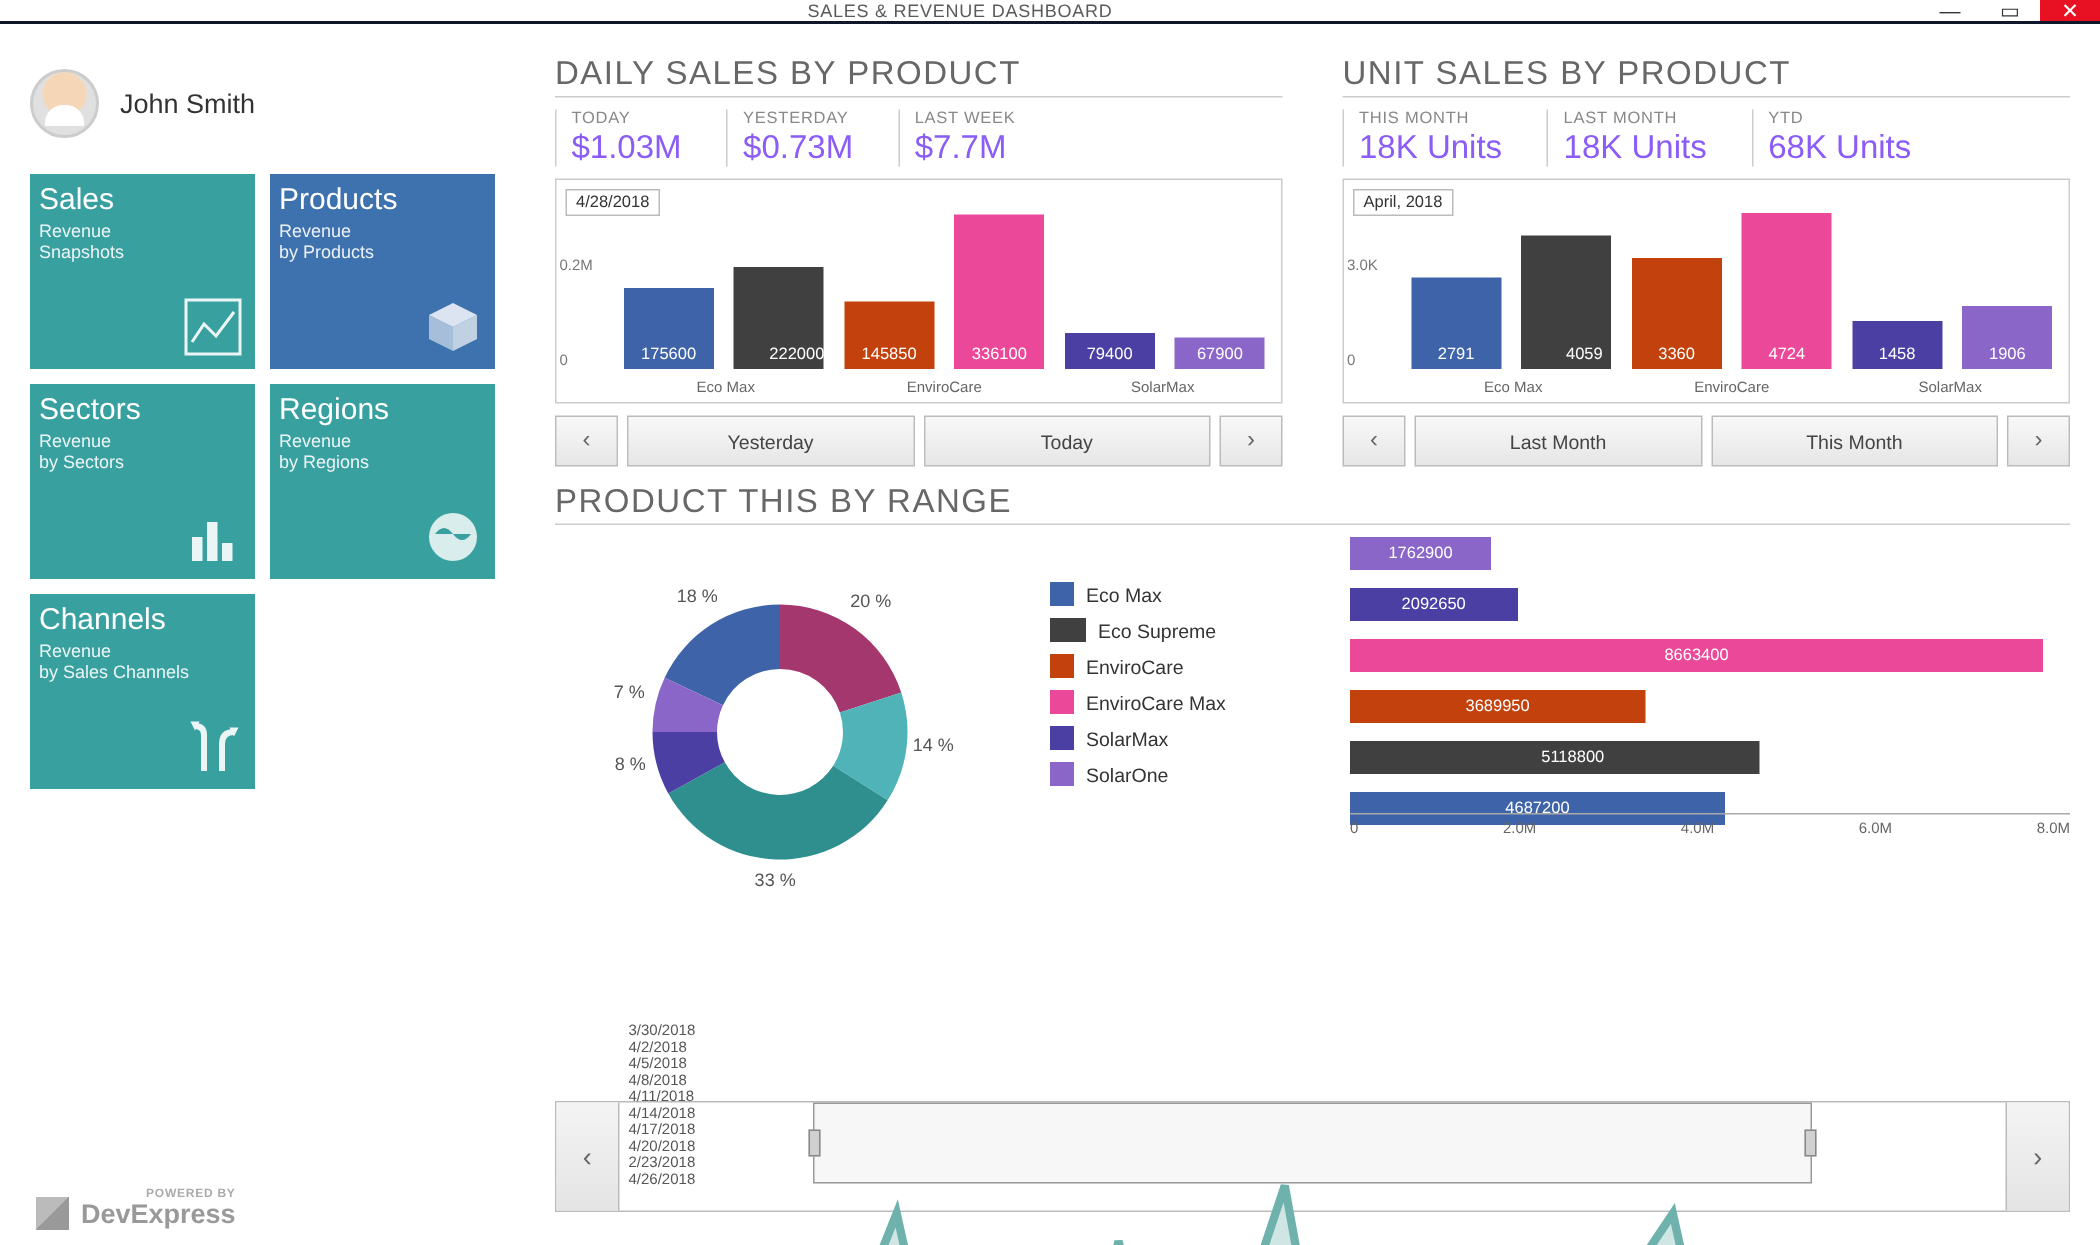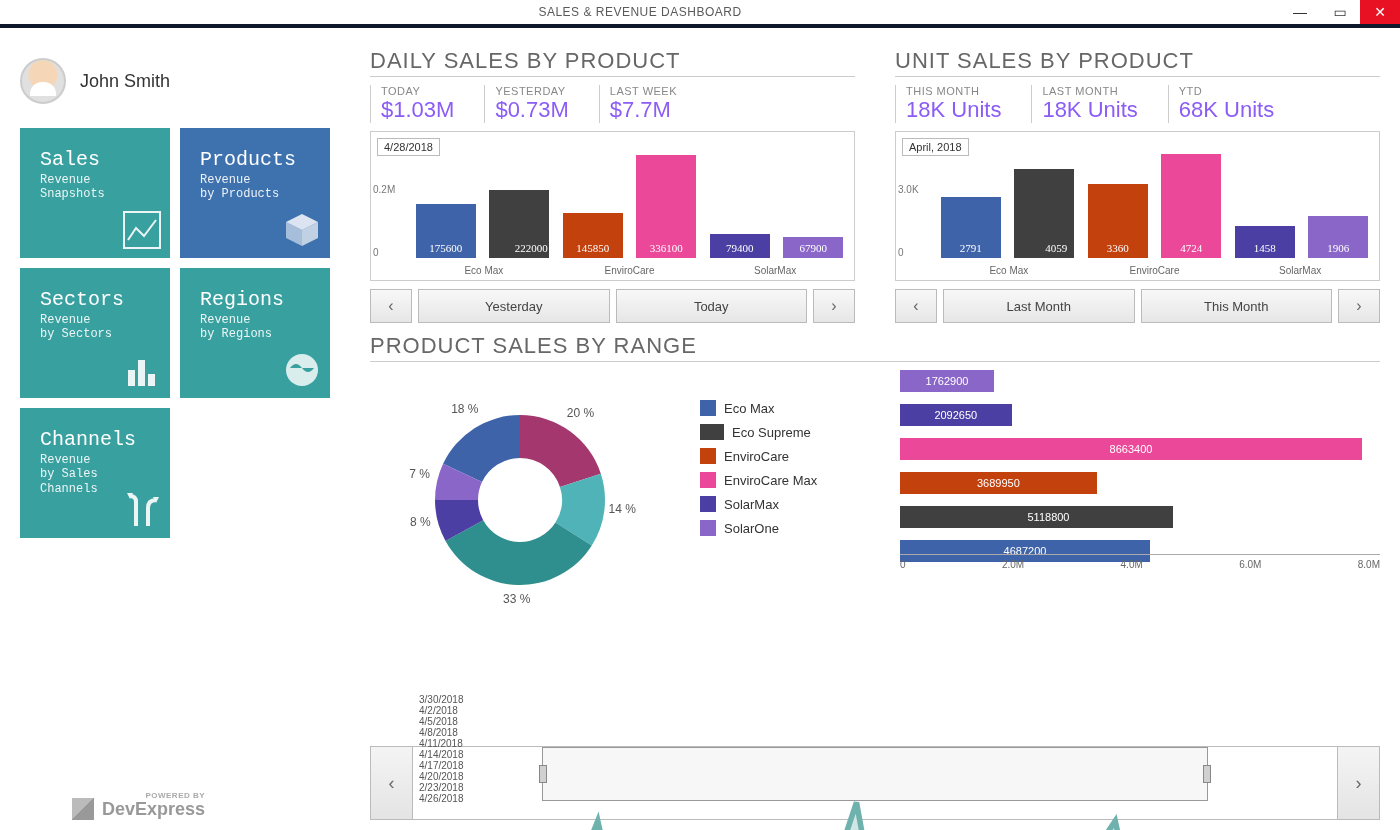--- a/index.html
+++ b/index.html
@@ -1,50 +1,50 @@
 <!DOCTYPE html>
 <html><head>
 <meta charset="utf-8">
 <style>
   * { box-sizing: border-box; margin: 0; padding: 0; }
   html, body { width: 1400px; height: 830px; font-family: "Segoe UI", Arial, sans-serif; background: #fff; color: #333; overflow: hidden; }
   
-  .titlebar { height: 28px; background: #fff; border-bottom: 4px solid #0f172a; display: flex; align-items: center; }
+  .titlebar { height: 16px; background: #fff; border-bottom: 2px solid #0f172a; display: flex; align-items: center; }
   .titlebar .title { flex: 1; text-align: center; font-size: 12px; letter-spacing: .5px; color:#5a5a5a; }
   .titlebar .winbtns { display: flex; height:100%; }
   .winbtn { width: 40px; display:flex; align-items:center; justify-content:center; font-size:14px; color:#333; cursor:pointer; }
   .winbtn.close { background:#e81123; color:#fff; }
   
   .app { display:flex; height: calc(830px - 28px); padding: 20px 20px 10px 20px; gap: 30px; }
   .sidebar { width: 320px; }
   .user { display:flex; align-items:center; gap:14px; margin-bottom:24px; padding-top:10px;}
   .avatar { width:46px; height:46px; border-radius:50%; background: radial-gradient(circle at 50% 35%, #f5d7b8 0 40%, #e0e0e0 45%); border:2px solid #ccc; position:relative;}
   .avatar::after{content:"";position:absolute;bottom:6px;left:50%;transform:translateX(-50%);width:26px;height:14px;background:#fff;border-radius:12px 12px 0 0;}
   .username { font-size:18px; }
   .tiles { display:grid; grid-template-columns: 150px 150px; grid-auto-rows: 130px; gap: 10px; }
-  .tile { background:#39a0a0; color:#fff; padding:20px; position:relative;font-family:Liberation Mono, monospace; }
+  .tile { background:#39a0a0; color:#fff; padding:6px; position:relative; }
   .tile.alt { background:#3e72ae; }
   .tile h3 { font-size:20px; font-weight:400; margin-bottom:2px; }
   .tile p  { font-size:12px; opacity:.9; line-height:1.2; }
   .tile .ticon { position:absolute; right:8px; bottom:8px; width:40px; height:40px; opacity:.9; }
   
   .main { flex:1; display:flex; flex-direction:column; gap:10px; }
   .row { display:flex; gap:40px; }
   .panel { flex:1; min-width:0; }
   .section-title { font-size:22px; color:#676767; letter-spacing:1px; border-bottom:1px solid #ccc; padding-bottom:2px; margin-bottom:8px; font-weight:300; display:flex; align-items:center;}
   .section-title span { background:#fff; padding-right:12px; }
   .metrics { display:flex; gap:30px; margin-bottom:8px; }
   .metric { border-left:1px solid #ccc; padding-left:10px; }
   .metric .lbl { font-size:11px; color:#888; letter-spacing:.5px;}
   .metric .val { font-size:22px; color:#8b5cf6; font-weight:300;}
   
   .chart-box { border:1px solid #ccc; height:150px; padding:6px 4px 4px 4px; position:relative; }
   .chart-date { position:absolute; left:6px; top:6px; border:1px solid #bbb; font-size:11px; padding:2px 6px; background:#fff;}
   .axis-label { position:absolute; left:2px; font-size:10px; color:#777;}
-  .bars { position:absolute; left:40px; right:6px; bottom:22px; top:10px; display:flex; align-items:flex-end; justify-content:space-around; gap:4px;font-family:Liberation Serif, serif;}
+  .bars { position:absolute; left:40px; right:6px; bottom:22px; top:10px; display:flex; align-items:flex-end; justify-content:space-around; gap:4px;}
   .bar { flex:1; display:flex; flex-direction:column; align-items:center; max-width:60px;}
   .bar .col { width:100%; display:flex; align-items:flex-end; justify-content:center; color:#fff; font-size:11px; padding-bottom:4px;}
   .xlabels { position:absolute; left:40px; right:6px; bottom:4px; display:flex; justify-content:space-around; font-size:10px; color:#666;}
   .xlabels span{min-width:80px; text-align:center;}
   .selector { display:flex; gap:6px; margin-top:8px; }
   .selector .arrow { width:42px; height:34px; border:1px solid #bbb; background:linear-gradient(#f8f8f8,#e6e6e6); display:flex; align-items:center; justify-content:center; font-size:16px; color:#666; cursor:pointer;}
   .selector .opt   { flex:1; height:34px; border:1px solid #bbb; background:linear-gradient(#f8f8f8,#e6e6e6); display:flex; align-items:center; justify-content:center; font-size:13px; color:#444; cursor:pointer;}
   
   .range-row { display:flex; gap:30px; align-items:flex-start; }
   .pie-wrap { width:300px; height:240px; position:relative;}
@@ -58,21 +58,21 @@
   
   .timeline { border:1px solid #bbb; height:74px; display:flex; align-items:stretch; }
   .timeline .tarrow{width:42px;background:linear-gradient(#f4f4f4,#e4e4e4);display:flex;align-items:center;justify-content:center;font-size:18px;color:#666;border-right:1px solid #bbb;cursor:pointer;}
   .timeline .tarrow:last-child{border-left:1px solid #bbb;border-right:none;}
   .timeline .tbody{flex:1;position:relative;}
   .timeline .dates{position:absolute;left:0;right:0;bottom:15px;display:flex;justify-content:flex-start;font-size:10px;color:#555;padding:0 6px;flex-direction:column;}
   .range-sel{position:absolute;top:0;bottom:18px;border:1px solid #999;background:rgba(200,200,200,.15);}
   .handle{position:absolute;top:50%;transform:translateY(-50%);width:8px;height:18px;background:#d0d0d0;border:1px solid #888;}
   .spark{position:absolute;left:0;right:0;top:0;bottom:18px;}
   
-  .brand{position:absolute;left:24px;bottom:10px;color:#999;font-size:18px;font-weight:600;display:flex;align-items:center;gap:8px;margin-left:48px;}
+  .brand{position:absolute;left:24px;bottom:10px;color:#999;font-size:18px;font-weight:600;display:flex;align-items:center;gap:8px;}
   .brand .tri{width:22px;height:22px;background:linear-gradient(135deg,#bbb 50%,#999 50%);}
   .pwr{font-size:8px;color:#aaa;letter-spacing:.5px;position:absolute;top:-8px;right:0;}
   
   .c-ecomax{background:#3e63a8;} .c-ecosup{background:#404040;padding-left:24px;} .c-enviro{background:#c2410c;} .c-enviromax{background:#ec4899;} .c-solarmax{background:#4b3fa3;} .c-solarone{background:#8a66c9;}
 </style>
 </head>
 <body>
 
 <div class="titlebar">
   <span class="title">SALES &amp; REVENUE DASHBOARD</span>
@@ -248,21 +248,21 @@
           <div class="arrow">‹</div>
           <div class="opt">Last Month</div>
           <div class="opt">This Month</div>
           <div class="arrow">›</div>
         </div>
       </div>
     </div>
 
     <div class="panel">
       <div class="section-title">
-          <span>PRODUCT SALES BY RANGE</span>
+          <span>PRODUCT THIS BY RANGE</span>
         </div>
       <div class="range-row">
         <div class="pie-wrap">
           <svg id="donut" width="300" height="240" viewBox="0 0 300 240">
               <path d="M73.08970054038835 93.8087602169688 A85 85 0 0 1 150.00000000000003 45 L150 88 A42 42 0 0 0 111.99726379642718 112.11726975426694 Z" fill="#3e63a8"></path>
               <path d="M150.00000000000003 45 A85 85 0 0 1 230.83980388508806 103.73355547812949 L189.94437368439645 117.02128623625222 A42 42 0 0 0 150 88 Z" fill="#a4376d"></path>
               <path d="M230.83980388508806 103.73355547812949 A85 85 0 0 1 221.76787366767127 175.54527757321472 L185.46177287108463 152.50472538911788 A42 42 0 0 0 189.94437368439645 117.02128623625222 Z" fill="#4fb3b8"></path>
               <path d="M221.76787366767127 175.54527757321472 A85 85 0 0 1 75.51393219627158 170.94906229864574 L113.19511943815772 150.23365431227202 A42 42 0 0 0 185.46177287108463 152.50472538911788 Z" fill="#2f8f8f"></path>
               <path d="M75.51393219627158 170.94906229864574 A85 85 0 0 1 65 129.99999999999994 L108 129.99999999999997 A42 42 0 0 0 113.19511943815772 150.23365431227202 Z" fill="#4b3fa3"></path>
               <path d="M65 129.99999999999994 A85 85 0 0 1 73.08970054038838 93.80876021696875 L111.9972637964272 112.11726975426691 A42 42 0 0 0 108 129.99999999999997 Z" fill="#8a66c9"></path>

